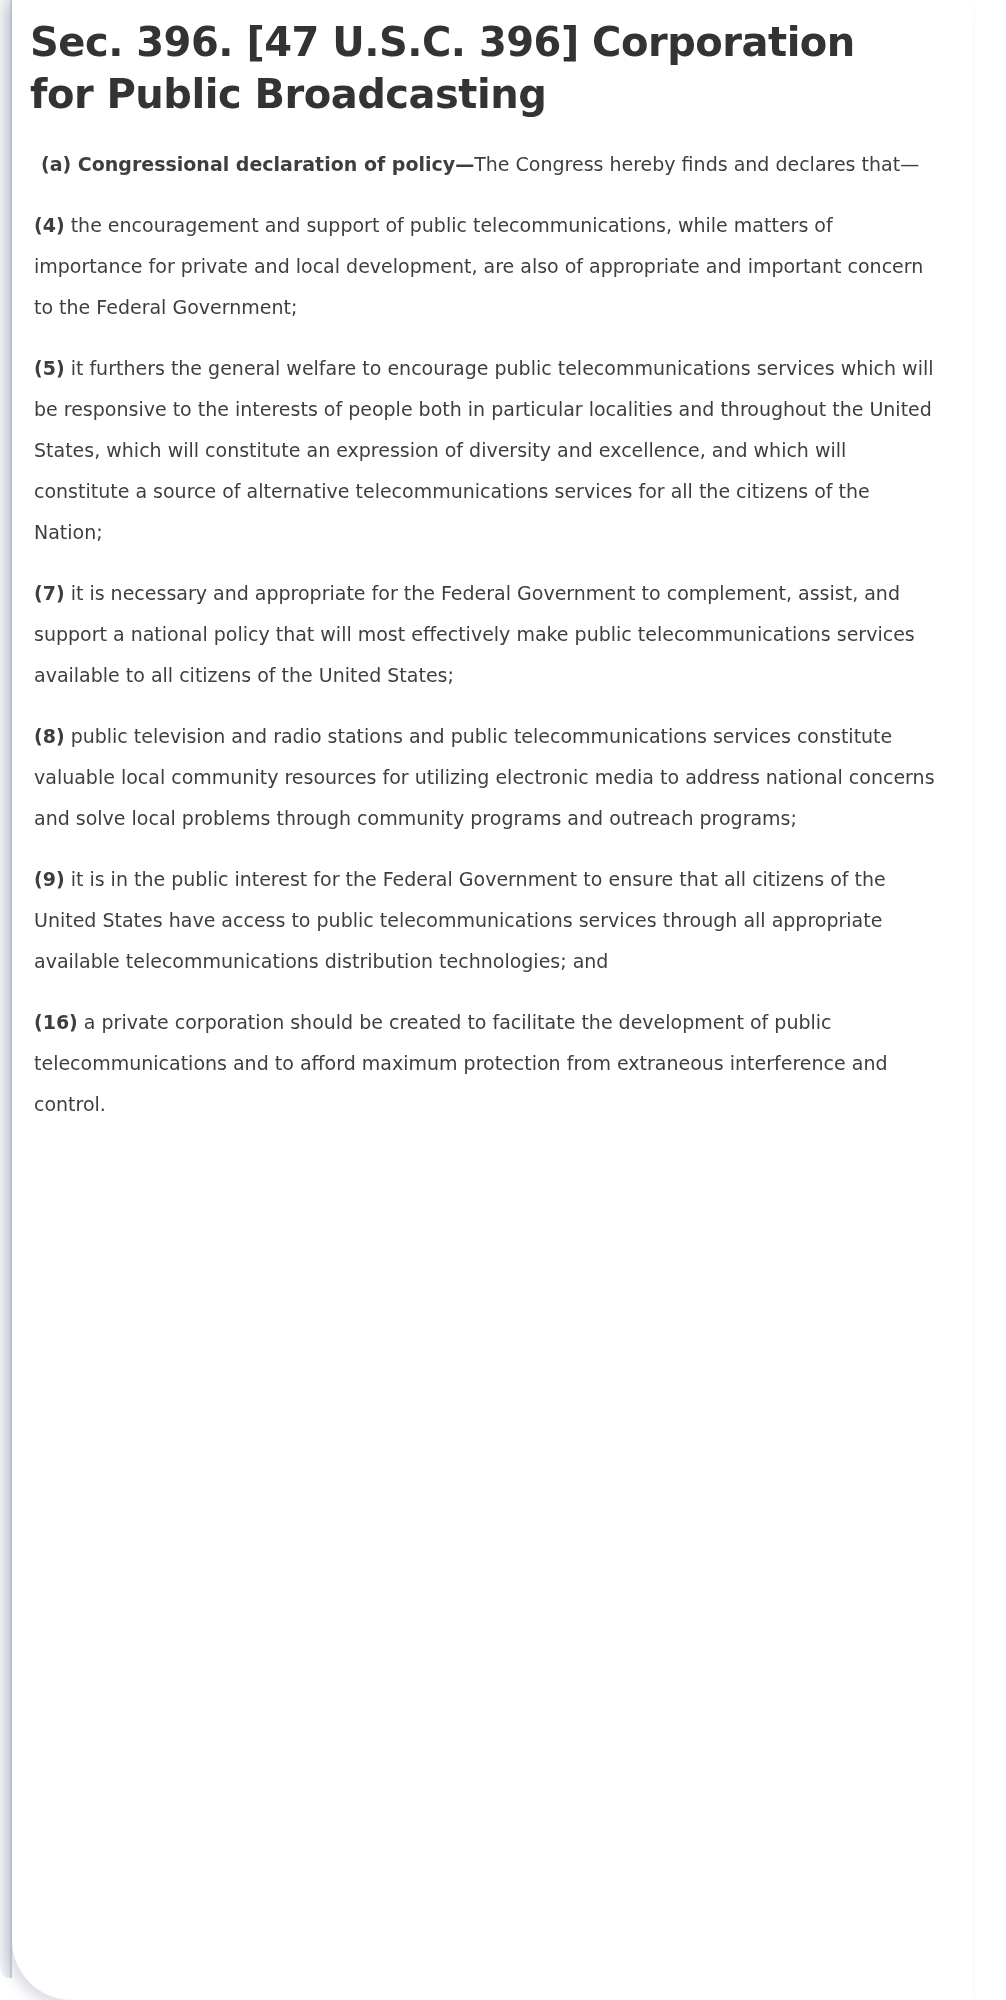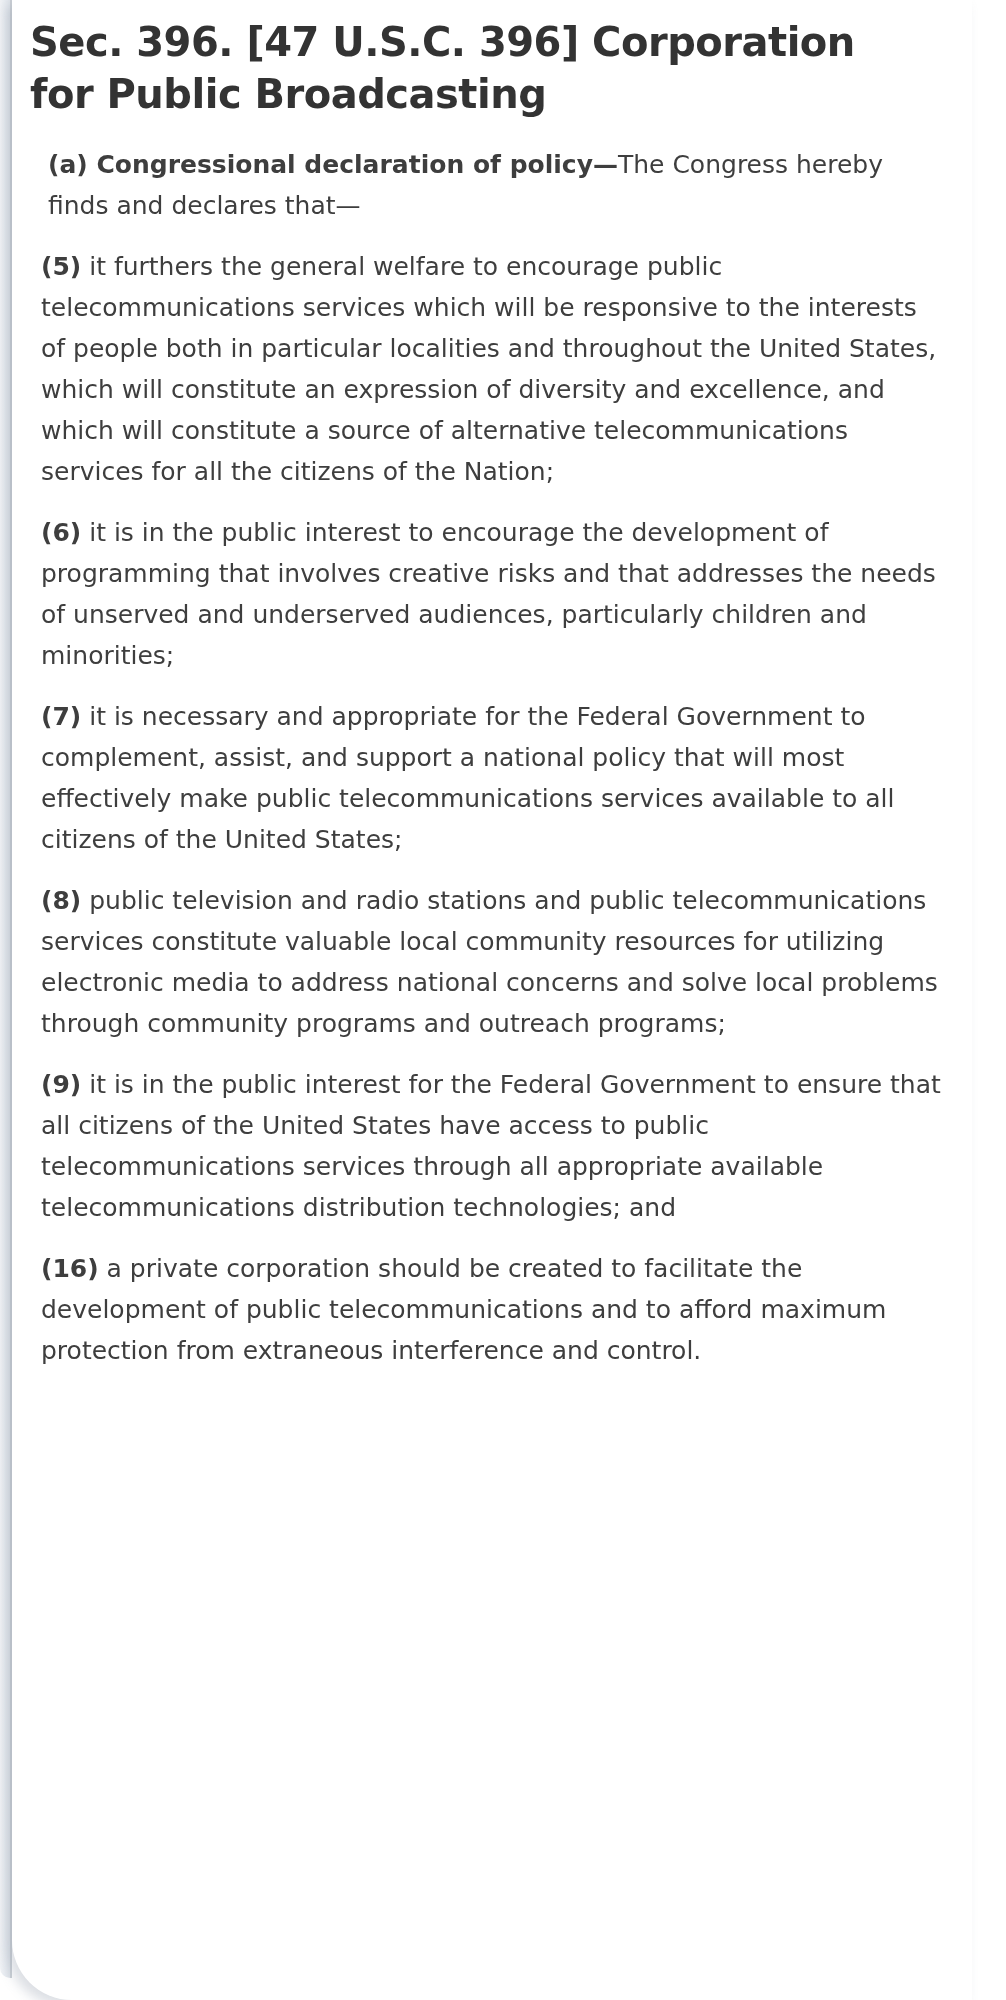--- a/index.html
+++ b/index.html
@@ -46,23 +46,23 @@
   h1.doc-title {
     margin: 0 0 24px 0;
     max-width: 900px;
     font-size: 40px;
     line-height: 52px;
     font-weight: 700;
     letter-spacing: -0.5px;
     color: var(--title-color, #333333);
   }
   p.body-para {
-    margin: 0 0 20px 11px;
+    margin: 0 0 20px 4px;
     max-width: 935px;
-    font-size: 25px;
+    font-size: 19px;
     line-height: 41px;
     color: var(--text-color, #3e3e3e);
   }
   p.intro-para {
     padding-left: 7px;
   }
   p.body-para strong {
     font-weight: 700;
     color: var(--text-color, #3e3e3e);
   }
@@ -71,21 +71,21 @@
 <body>
 
 <div class="viewport">
   <div class="edge-strip"></div>
   <div class="page">
     <h1 class="doc-title">Sec. 396. [47 U.S.C. 396] Corporation for Public Broadcasting</h1>
     <p class="body-para intro-para">
       <strong>(a) Congressional declaration of policy—</strong><span>The Congress hereby finds and declares that—</span>
     </p>
     <div id="paragraphs">
+        <p class="body-para"><strong>(4)</strong><span> the encouragement and support of public telecommunications, while matters of importance for private and local development, are also of appropriate and important concern to the Federal Government;</span></p>
         <p class="body-para"><strong>(5)</strong><span> it furthers the general welfare to encourage public telecommunications services which will be responsive to the interests of people both in particular localities and throughout the United States, which will constitute an expression of diversity and excellence, and which will constitute a source of alternative telecommunications services for all the citizens of the Nation;</span></p>
-        <p class="body-para"><strong>(6)</strong><span> it is in the public interest to encourage the development of programming that involves creative risks and that addresses the needs of unserved and underserved audiences, particularly children and minorities;</span></p>
         <p class="body-para"><strong>(7)</strong><span> it is necessary and appropriate for the Federal Government to complement, assist, and support a national policy that will most effectively make public telecommunications services available to all citizens of the United States;</span></p>
         <p class="body-para"><strong>(8)</strong><span> public television and radio stations and public telecommunications services constitute valuable local community resources for utilizing electronic media to address national concerns and solve local problems through community programs and outreach programs;</span></p>
         <p class="body-para"><strong>(9)</strong><span> it is in the public interest for the Federal Government to ensure that all citizens of the United States have access to public telecommunications services through all appropriate available telecommunications distribution technologies; and</span></p>
         <p class="body-para"><strong>(16)</strong><span> a private corporation should be created to facilitate the development of public telecommunications and to afford maximum protection from extraneous interference and control.</span></p>
       </div>
   </div>
 </div>
 
 </body></html>

